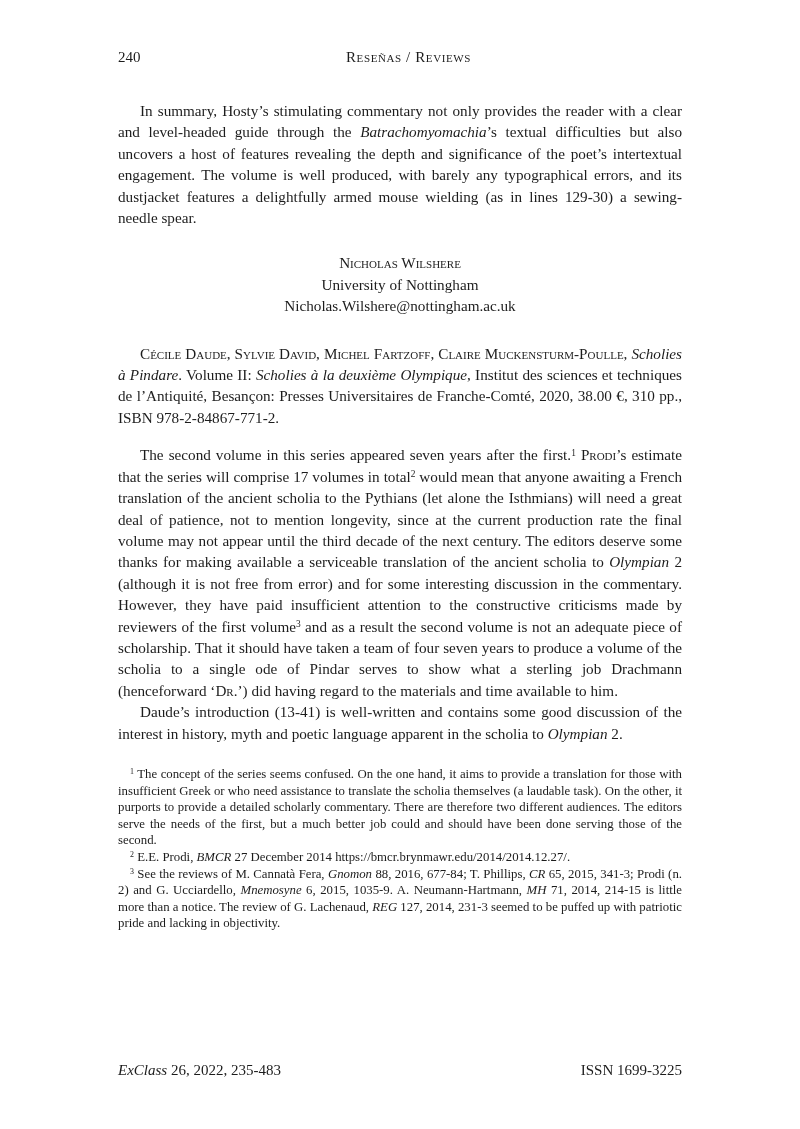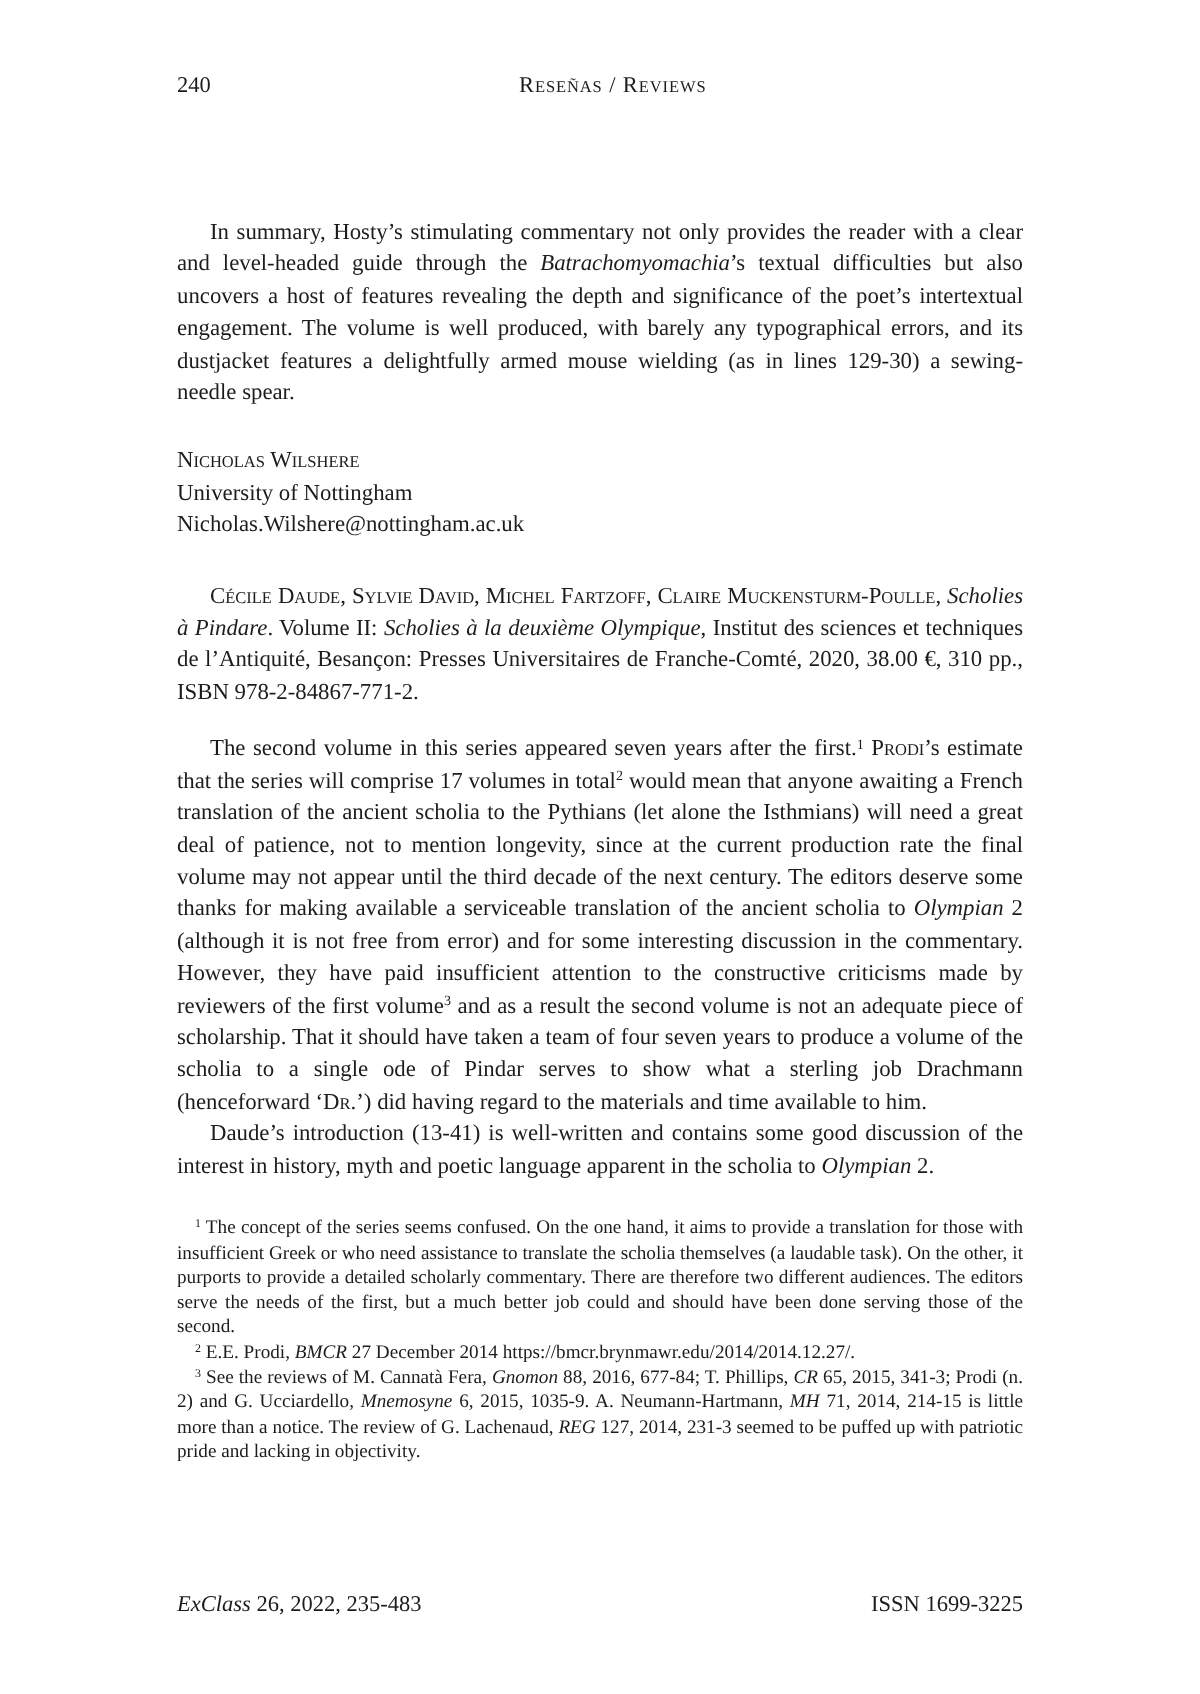--- a/index.html
+++ b/index.html
@@ -30,23 +30,23 @@
     font-variant: small-caps;
     letter-spacing: 0.6px;
   }
   .body-text {
     font-size: 15.2px;
     line-height: 21.4px;
     text-align: justify;
   }
   .para { text-align: justify; }
   .indent { text-indent: 22px; }
-  .first-para { margin-top: 76px; }
+  .first-para { margin-top: 32px; }
   .signature {
-    text-align: left;
+    text-align: center;
     margin-top: 24px;
     line-height: 21.4px;
   }
   .sc { font-variant: small-caps; }
   .biblio { margin-top: 26px; }
   .para-gap { margin-top: 16px; }
   .s-i { font-style: italic; }
   .s-sc { font-variant: small-caps; margin-top: 24px; }
   sup.s-sup {
     font-size: 0.62em;

